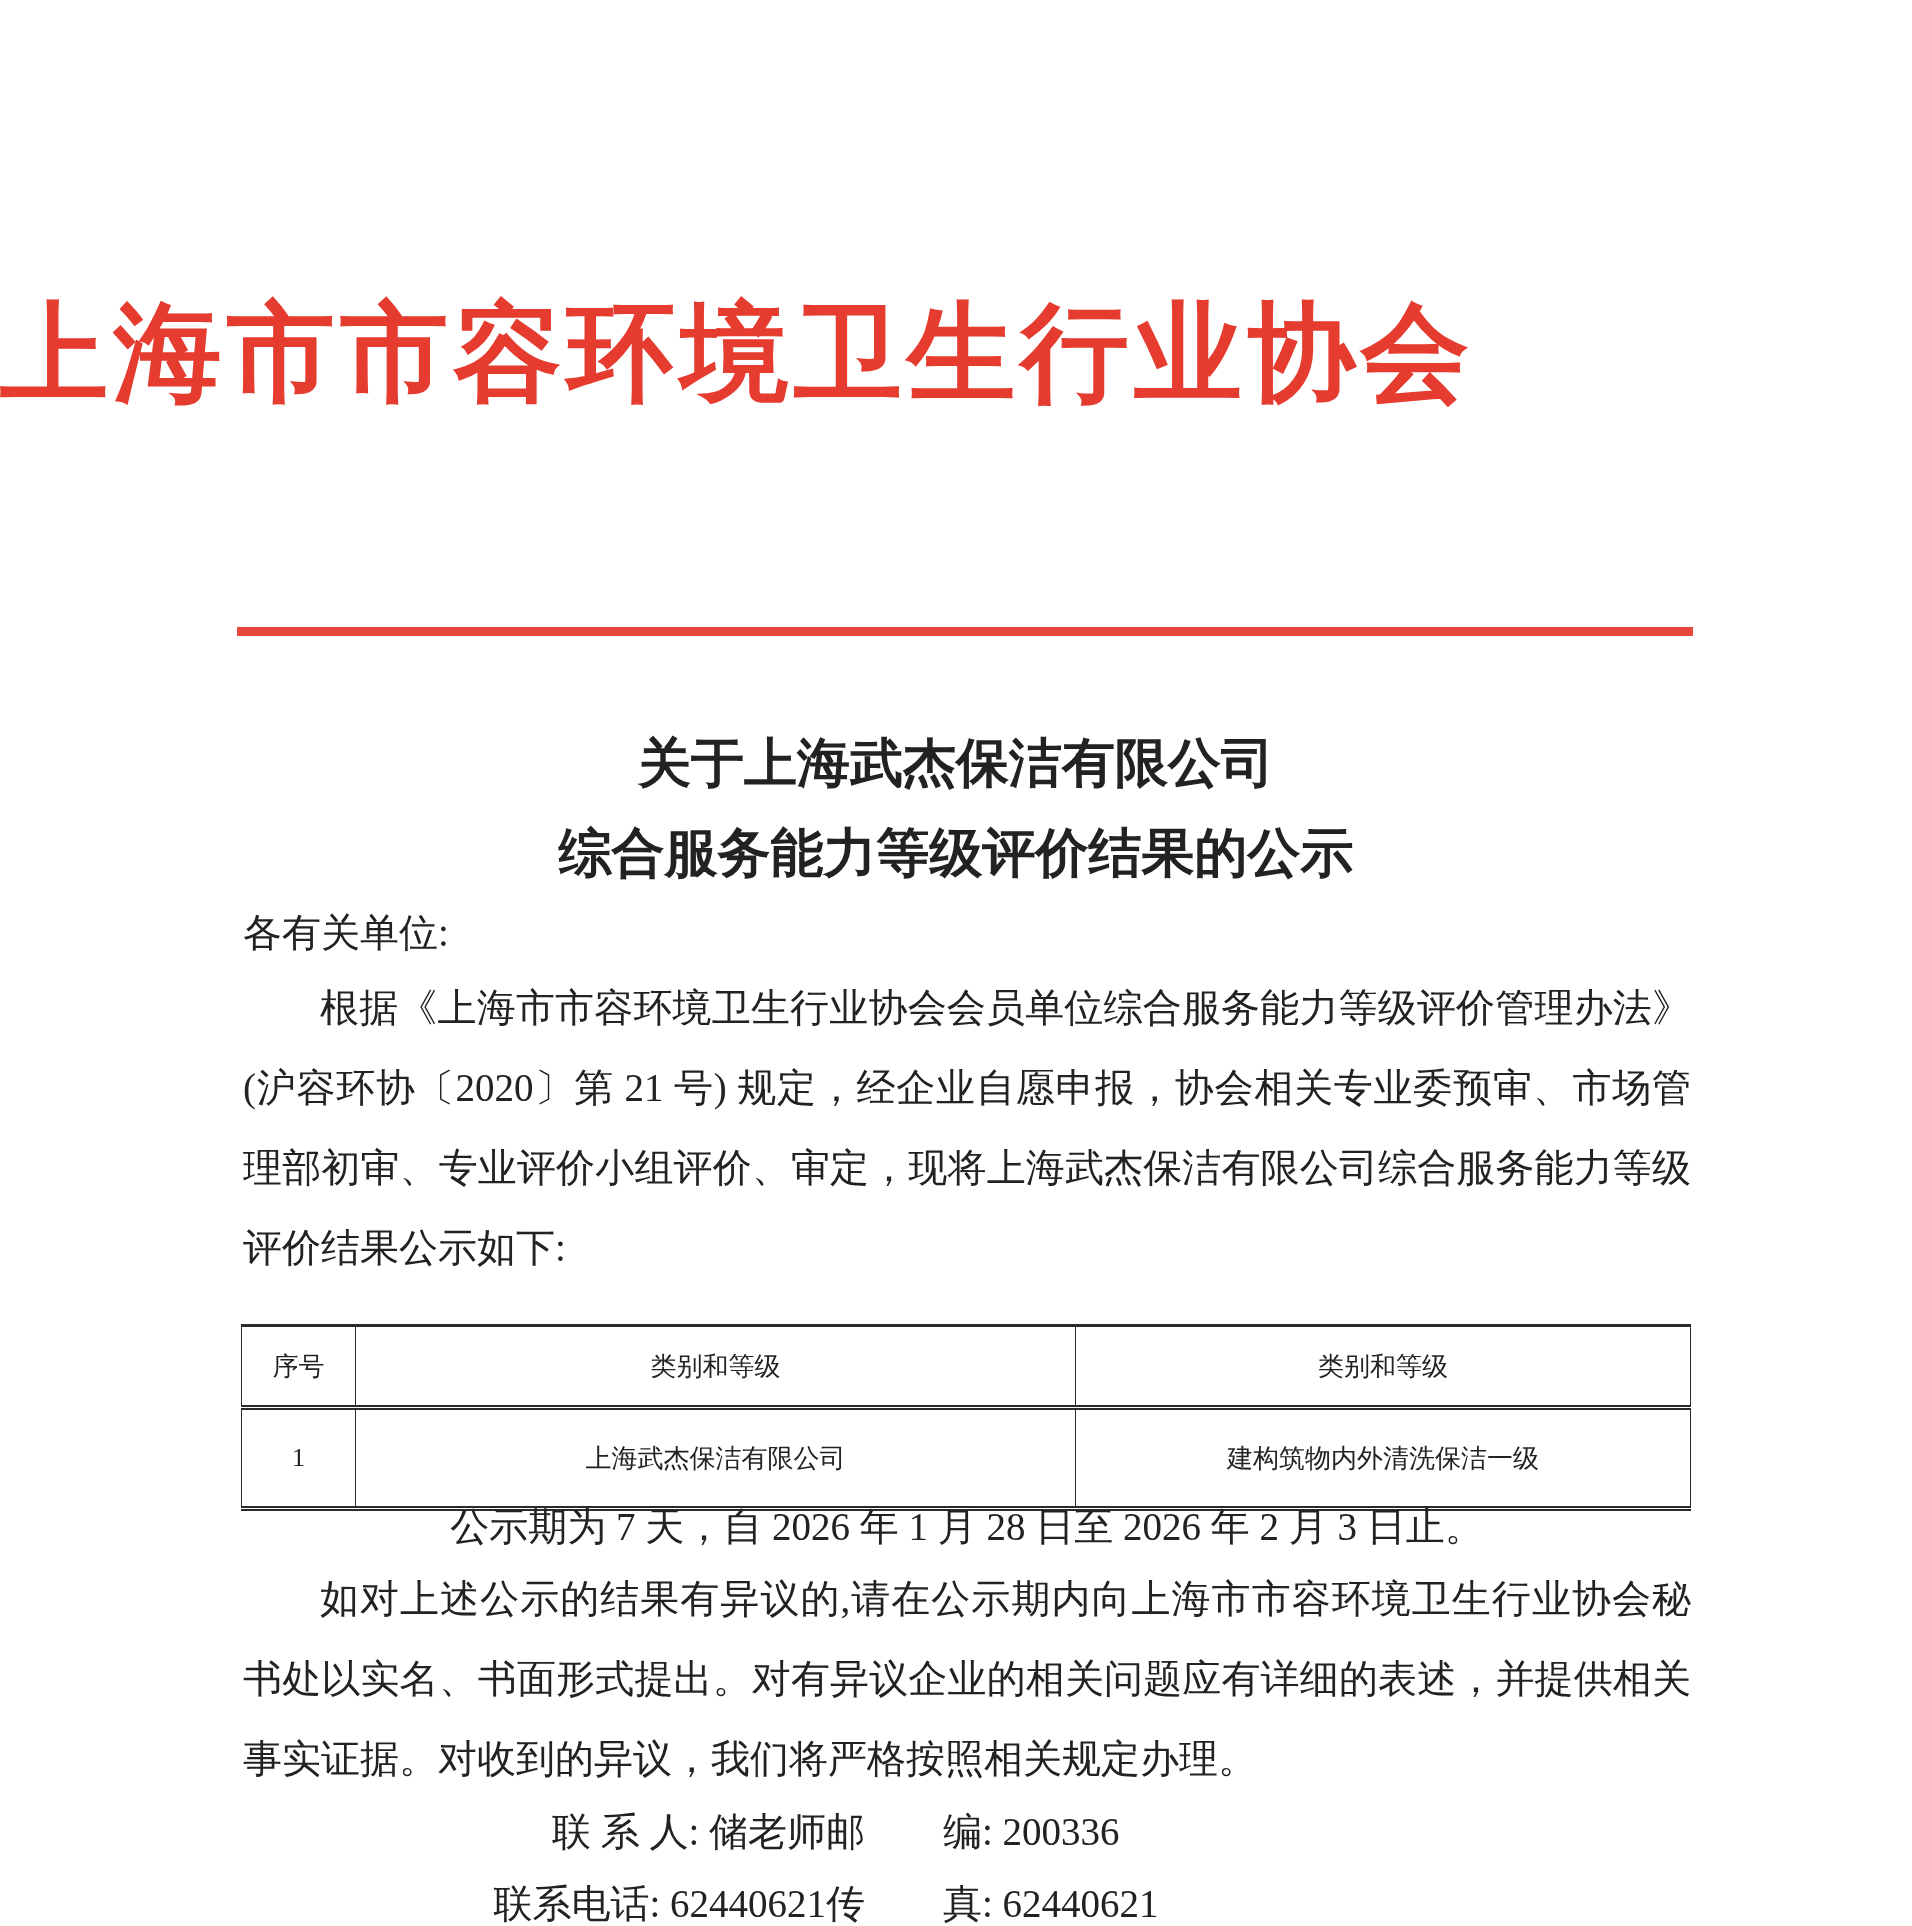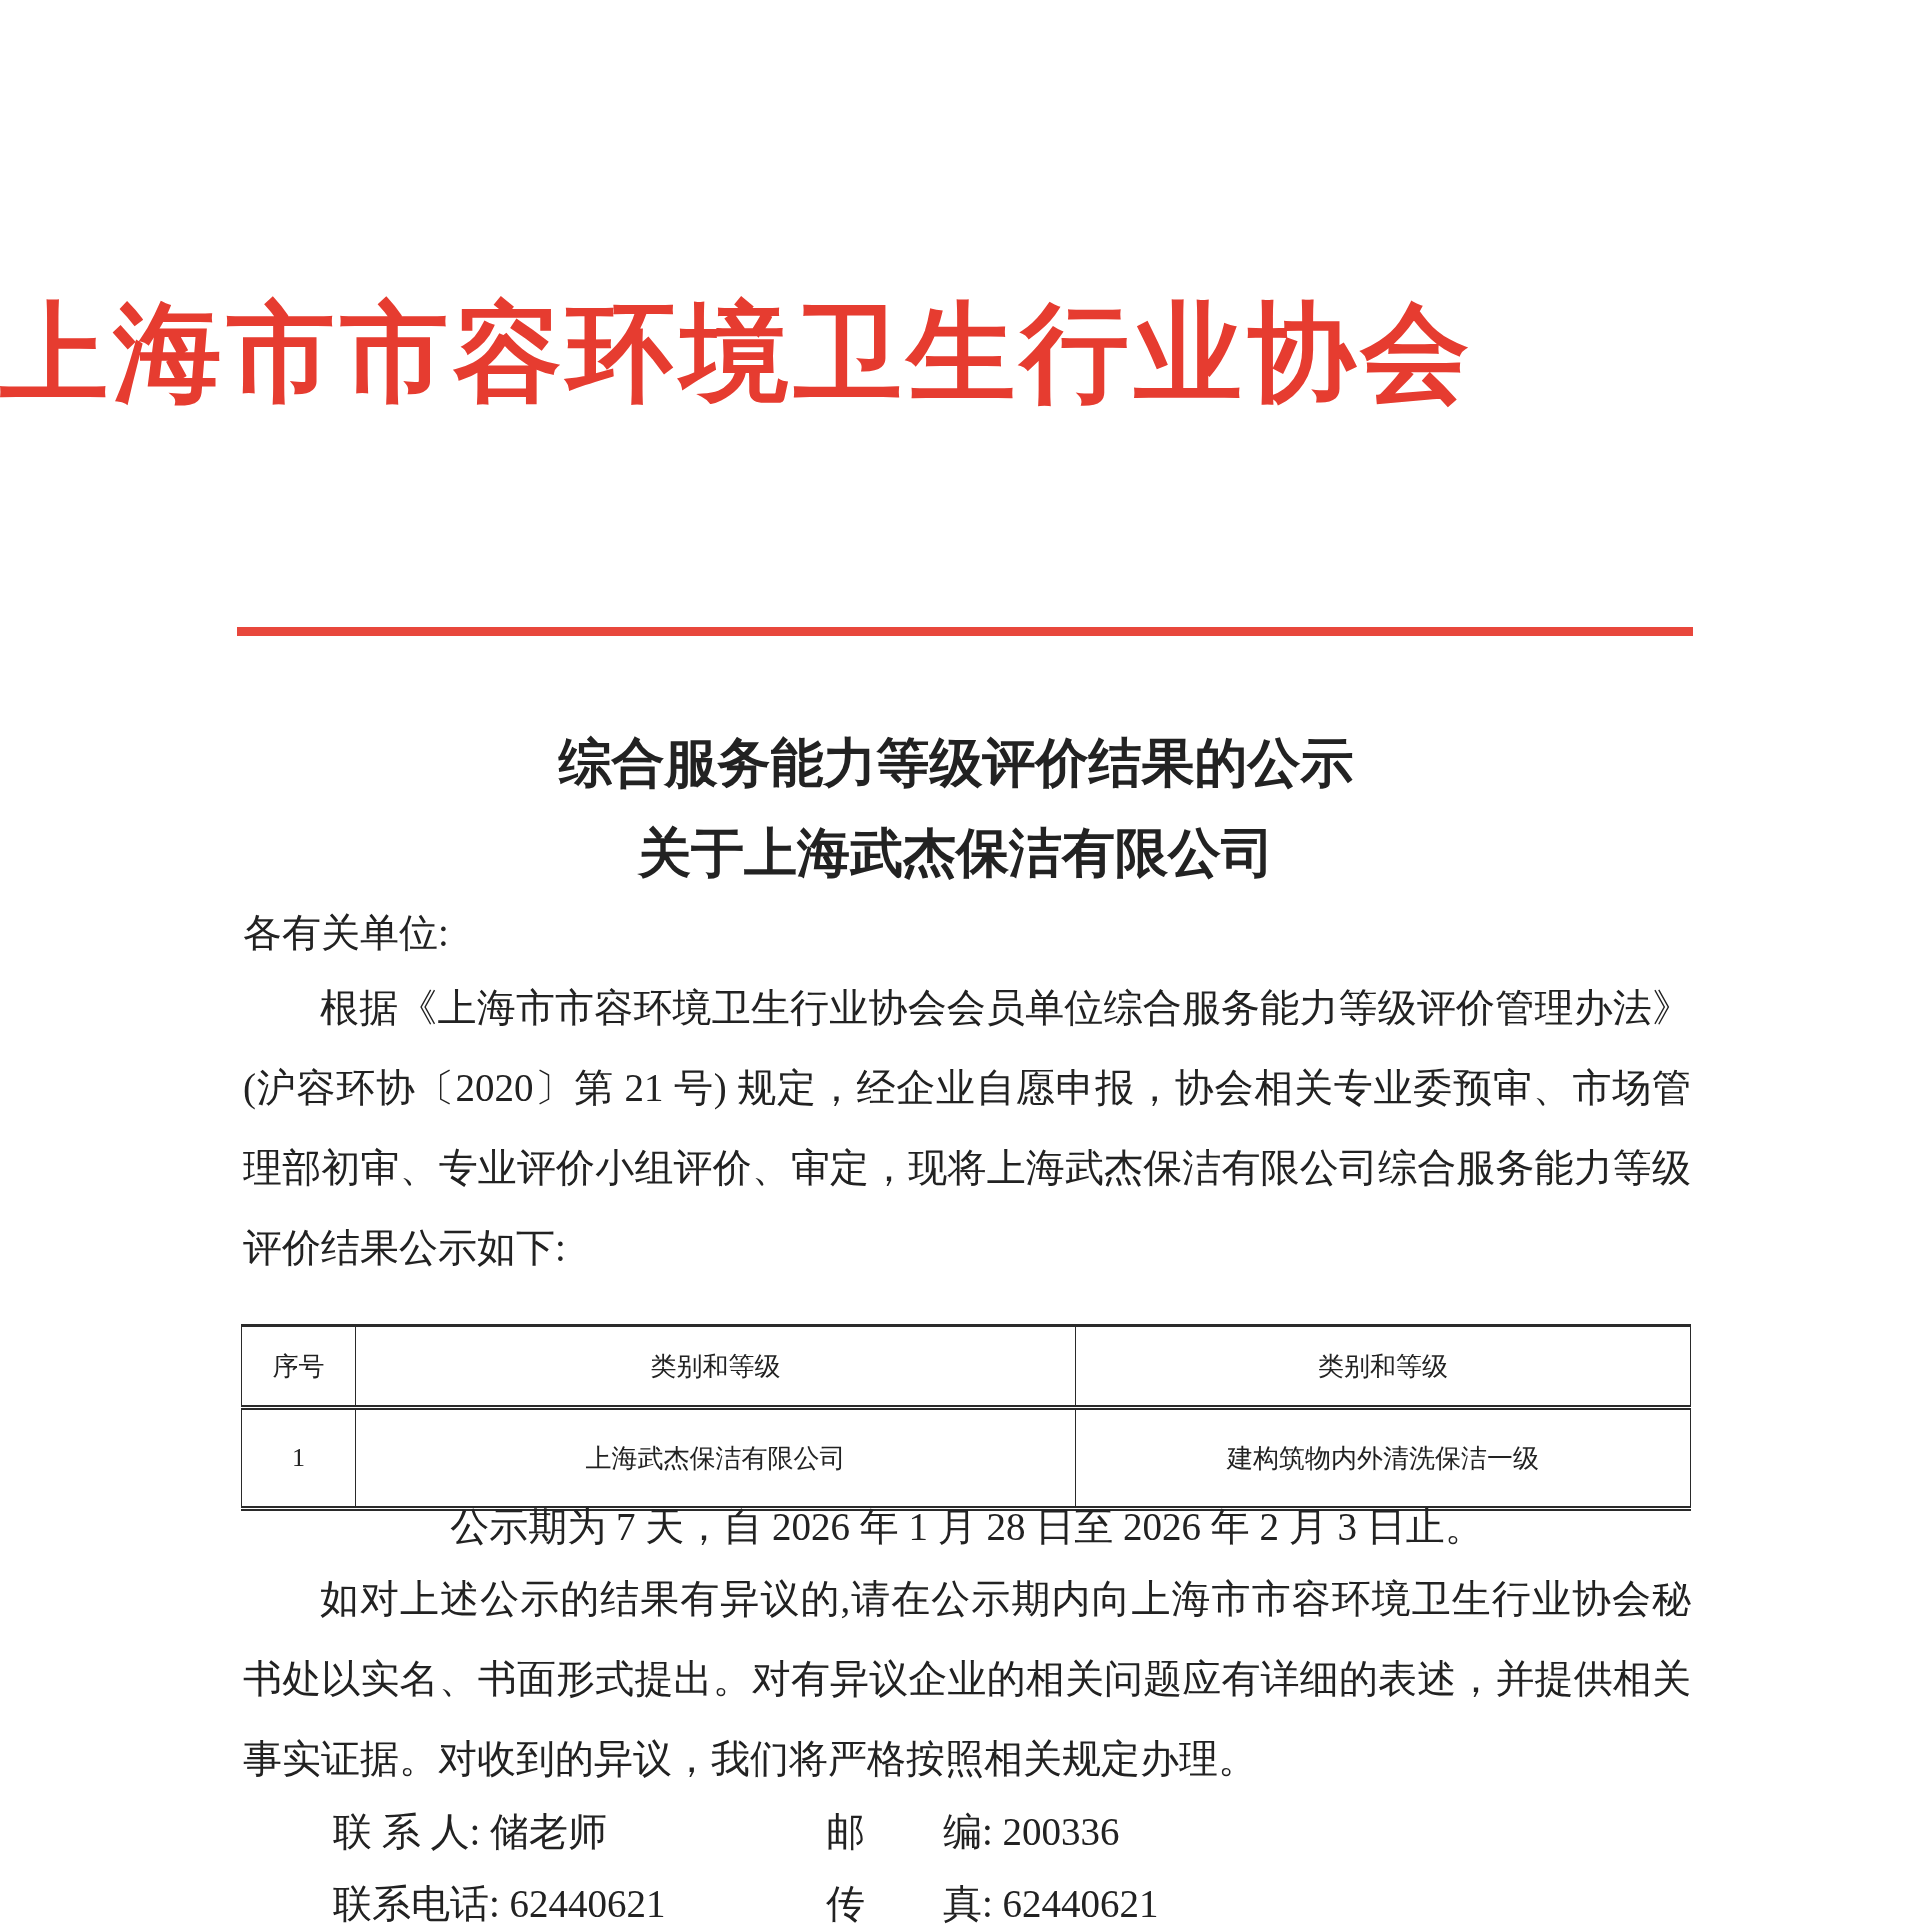--- a/index.html
+++ b/index.html
@@ -69,37 +69,37 @@
   }
   .doc-table tbody td{
     height:101px;
     border-bottom:5.4px double #2a2a2a;
   }
   .contact-row{
     position:absolute;left:333px;width:1360px;
     font-size:39px;line-height:80px;
     display:flex;color:var(--ink);
   }
-  .contact-row .left{display:inline-block;min-width:493px;white-space:nowrap;}
+  .contact-row .left{display:inline-block;min-width:493px;white-space:nowrap;text-align:right;}
   .contact-row .right{white-space:nowrap;}
   .c-row1{top:1792px;}
   .c-row2{top:1864px;}
 </style>
 </head>
 <body>
 
 <div class="page">
 
   <div class="letterhead">上海市市容环境卫生行业协会</div>
 
   <div class="red-rule"></div>
 
   <div class="doc-title">
+    <div>关于上海武杰保洁有限公司</div>
     <div>综合服务能力等级评价结果的公示</div>
-    <div>关于上海武杰保洁有限公司</div>
   </div>
 
   <div class="body-text salutation">各有关单位:</div>
 
   <div class="body-text para1">根据《上海市市容环境卫生行业协会会员单位综合服务能力等级评价管理办法》(沪容环协〔2020〕第 21 号) 规定，经企业自愿申报，协会相关专业委预审、市场管理部初审、专业评价小组评价、审定，现将上海武杰保洁有限公司综合服务能力等级评价结果公示如下:</div>
 
   <table class="doc-table">
     <colgroup>
         <col class="c1">
         <col class="c2">

